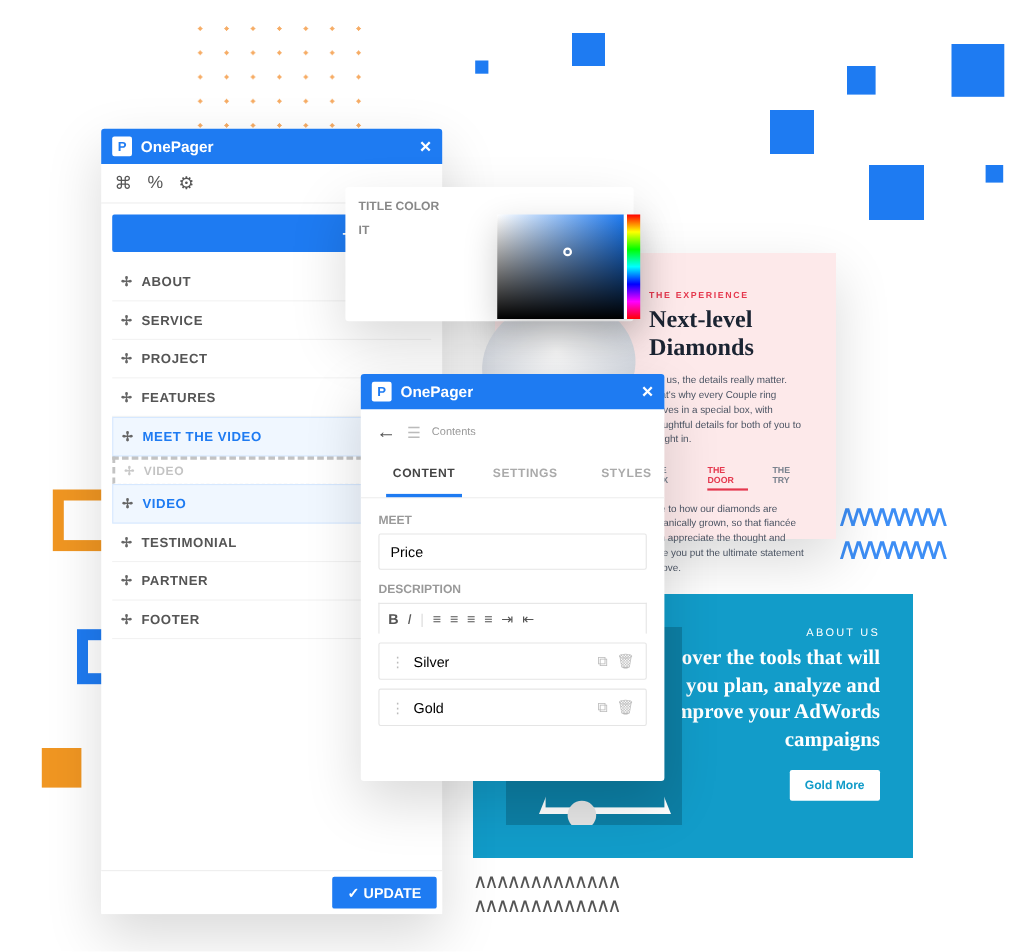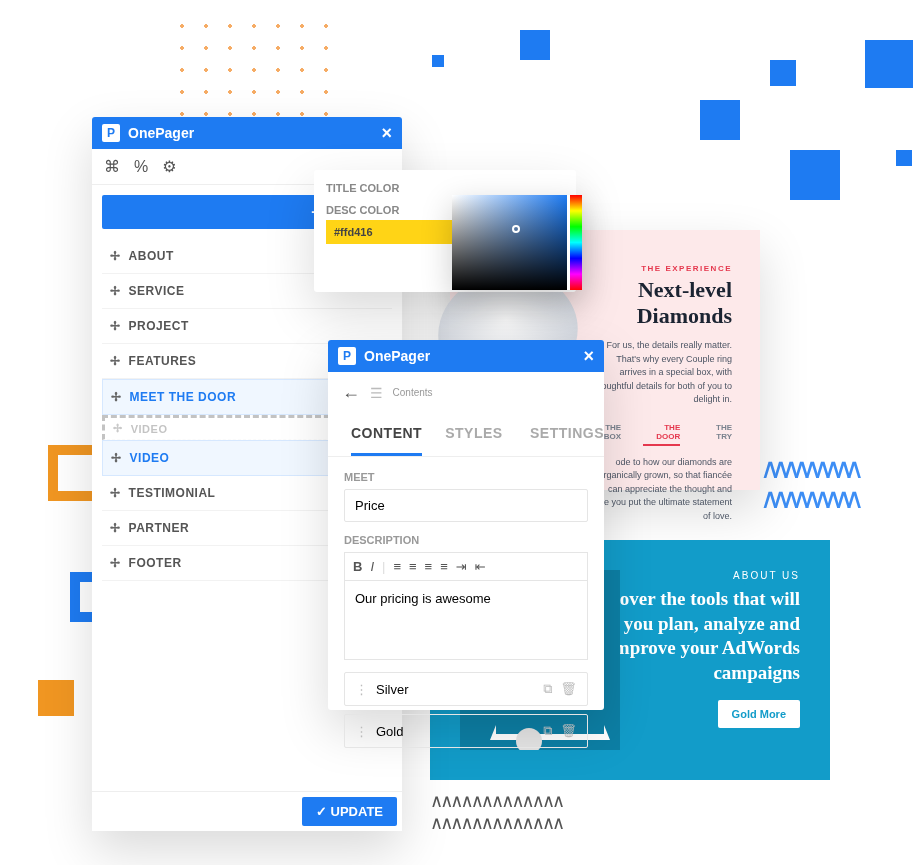--- a/index.html
+++ b/index.html
@@ -44,35 +44,35 @@
     linear-gradient(to bottom, rgba(0,0,0,0), #000),
     linear-gradient(to right, #fff, #1e7bf2); position:relative;}
   .gradient .dot{position:absolute;width:8px;height:8px;border:2px solid #fff;border-radius:50%;top:30px;left:60px;}
   .hue { width:12px; height:95px; background: linear-gradient(#f00,#ff0,#0f0,#0ff,#00f,#f0f,#f00); margin-left:3px;}
 
   
   .back-row { display:flex; align-items:center; padding:10px 14px; gap:10px; color:#555; }
   .back-row .arrow{font-size:18px;cursor:pointer;}
   .back-row .title{font-size:10px; color:#999;}
   .tabrow { display:flex; border-bottom:1px solid #eee; }
-  .tab { flex:1; text-align:left; padding:12px 0; font-size:14px; font-weight:700; color:#aaa; letter-spacing:.5px; cursor:pointer;margin-left:23px;}
+  .tab { flex:1; text-align:center; padding:12px 0; font-size:11px; font-weight:700; color:#aaa; letter-spacing:.5px; cursor:pointer;margin-left:23px;}
   .tab.active { color:#444; border-bottom:3px solid #1e7bf2;}
   .formsec { padding:14px 16px; }
   .flabel { font-size:11px; color:#999; font-weight:600; margin-bottom:6px;}
   .finput { width:100%; border:1px solid #e5e5e5; padding:8px 10px; font-size:13px; border-radius:2px;}
   .rtebar { display:flex; gap:8px; border:1px solid #e5e5e5; border-bottom:none; padding:6px 8px; color:#555;}
   .rtebar span{cursor:pointer;font-size:13px;}
   .ftextarea { width:100%; border:1px solid #e5e5e5; padding:10px; font-size:13px; min-height:80px; resize:none; font-family:inherit;}
   .option-row { display:flex; align-items:center; border:1px solid #e5e5e5; padding:8px 10px; font-size:13px; margin-top:8px; border-radius:2px;}
   .option-row .grip{color:#bbb;margin-right:8px;cursor:move;}
   .option-row .ops{margin-left:auto;color:#bbb;display:flex;gap:8px;}
   .option-row .ops span{cursor:pointer;}
 
   
-  .diamond-card { font-family: Georgia, serif; padding:34px 28px 28px; background:#fde9ea;text-align:right; }
+  .diamond-card { font-family: Georgia, serif; padding:34px 28px 28px; background:#fde9ea; }
   .dc-eyebrow { color:#e5384e; font-size:8px; letter-spacing:1.5px; font-weight:700; font-family:Arial;}
   .dc-title { font-size:22px; font-weight:700; margin-top:4px; color:#1b2432;}
   .dc-body { font-size:9px; color:#4c5564; line-height:1.5; margin-top:10px; font-family:Arial;}
   .dc-tabs { display:flex; gap:22px; margin:16px 0 10px; font-size:8px; font-family:Arial; font-weight:700; color:#7a828e;}
   .dc-tabs .act{color:#e5384e; border-bottom:2px solid #e5384e; padding-bottom:3px;}
 
   
   .hero { position:absolute; background:#129cc9; color:#fff; padding:30px; display:flex; justify-content:flex-end; }
   .hero-inner { max-width:220px; text-align:right;}
   .hero-eyebrow { font-size:10px; letter-spacing:2px; font-weight:400;}
@@ -157,21 +157,21 @@
       <div class="block-item">
         <span class="grip">✢</span>
         <span>PROJECT</span>
       </div>
       <div class="block-item">
         <span class="grip">✢</span>
         <span>FEATURES</span>
       </div>
       <div class="block-item active">
         <span class="grip">✢</span>
-        <span>MEET THE DOOR</span>
+        <span>MEET THE VIDEO</span>
       </div>
       <div class="block-item" style="opacity: 0.35; border-style: dashed; font-size: 11px; padding: 4px 8px;">
         <span class="grip">✢</span>
         <span>VIDEO</span>
       </div>
       <div class="block-item active">
         <span class="grip">✢</span>
         <span>VIDEO</span>
       </div>
       <div class="block-item">
@@ -191,24 +191,20 @@
     <button class="update-btn">✓ UPDATE</button>
   </div>
 </div>
 
 <div class="panel" style="top:170px;left:314px;width:262px;height:122px;">
   <div class="colorpanel">
     <div class="colorrow">
       <div>TITLE COLOR</div>
     </div>
     <div class="colorrow" style="display:flex;align-items:flex-end;gap:30px;">
-      <div style="flex:1">
-        <div>DESC COLOR</div>
-        <div class="swatch-desc" style="width:100%">#ffd416</div>
-      </div>
       <div style="font-size:11px;color:#888;">IT</div>
     </div>
   </div>
 </div>
 <div style="position:absolute;top:195px;left:452px;display:flex;box-shadow:0 10px 30px rgba(0,0,0,.2);">
   <div class="gradient">
       <div class="dot"></div>
     </div>
   <div class="hue"></div>
 </div>
@@ -219,39 +215,38 @@
     <span>OnePager</span>
     <span class="close">×</span>
   </div>
   <div class="back-row">
     <span class="arrow">←</span>
     <span style="color:#bbb;font-size:14px;">☰</span>
     <span class="title">Contents</span>
   </div>
   <div class="tabrow">
     <div class="tab active">CONTENT</div>
+    <div class="tab">SETTINGS</div>
     <div class="tab">STYLES</div>
-    <div class="tab">SETTINGS</div>
   </div>
   <div class="formsec">
     <div class="flabel">MEET</div>
     <input class="finput" value="Price" style="">
     <div class="flabel" style="margin-top:12px;">DESCRIPTION</div>
     <div class="rtebar">
       <span><b>B</b></span>
       <span><i>I</i></span>
       <span style="color:#ddd">|</span>
       <span>≡</span>
       <span>≡</span>
       <span>≡</span>
       <span>≡</span>
       <span>⇥</span>
       <span>⇤</span>
     </div>
-    <textarea class="ftextarea" style="">Our pricing is awesome</textarea>
     <div class="option-row">
       <span class="grip">⋮</span>
       <span>Silver</span>
       <span class="ops">
           <span>⧉</span>
           <span>🗑</span>
         </span>
     </div>
     <div class="option-row">
       <span class="grip">⋮</span>

